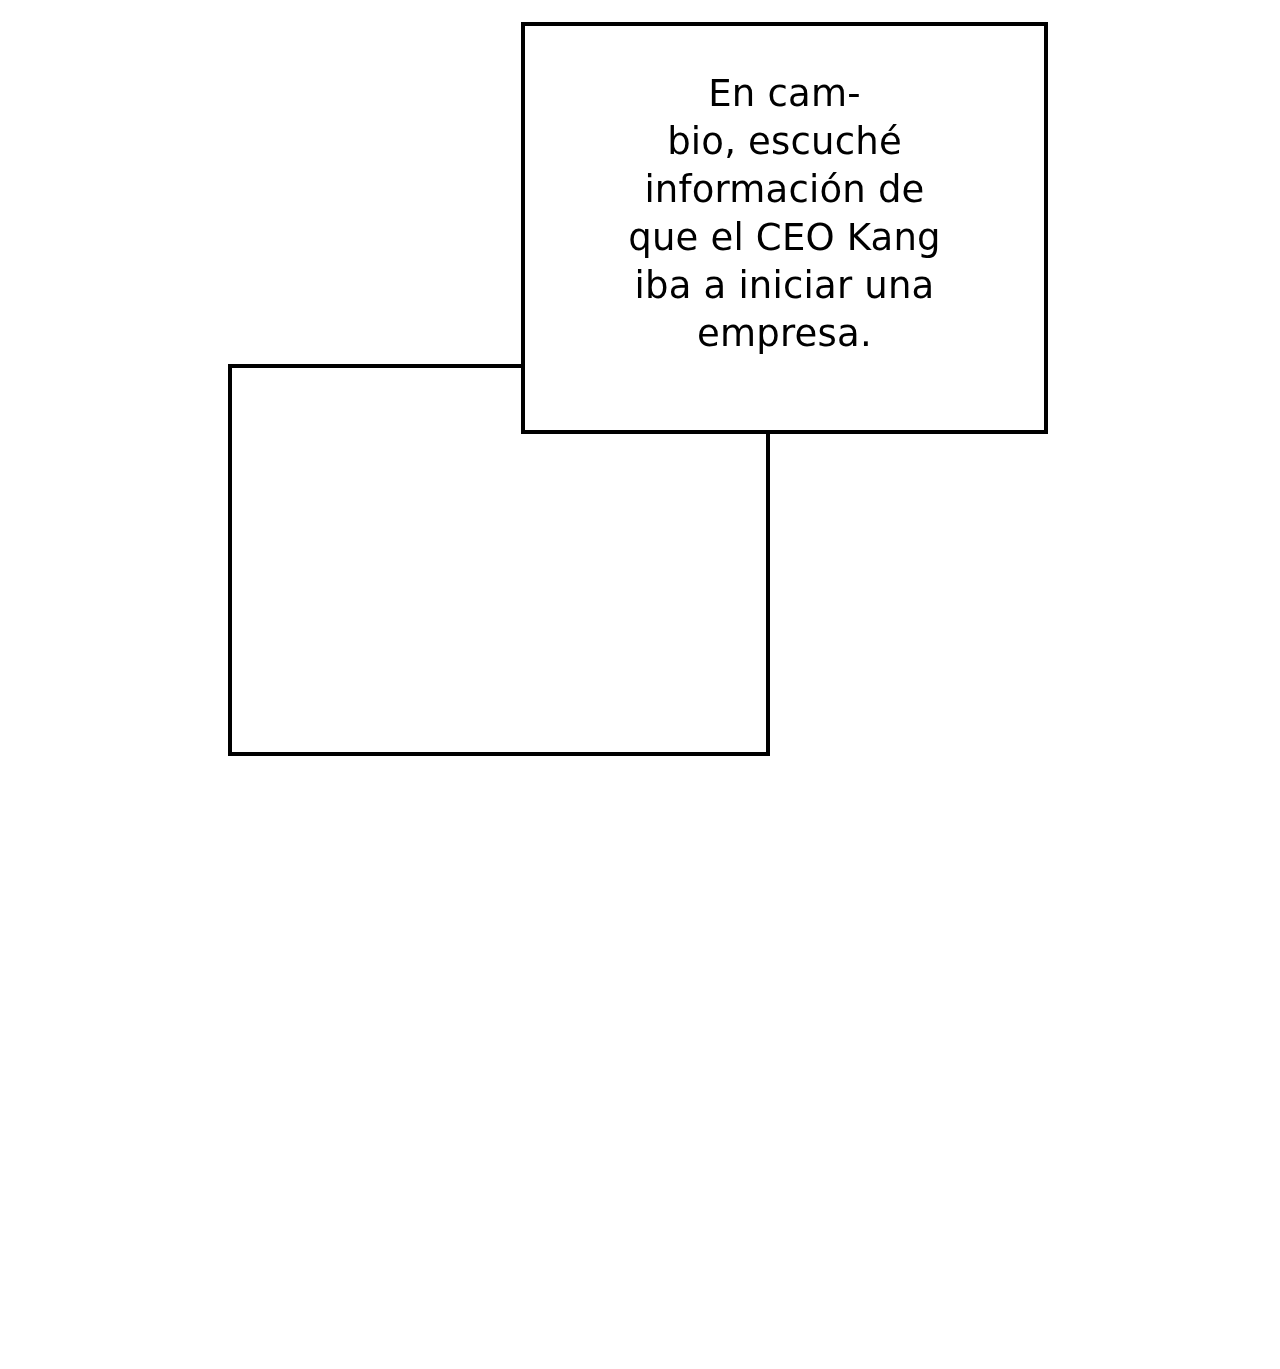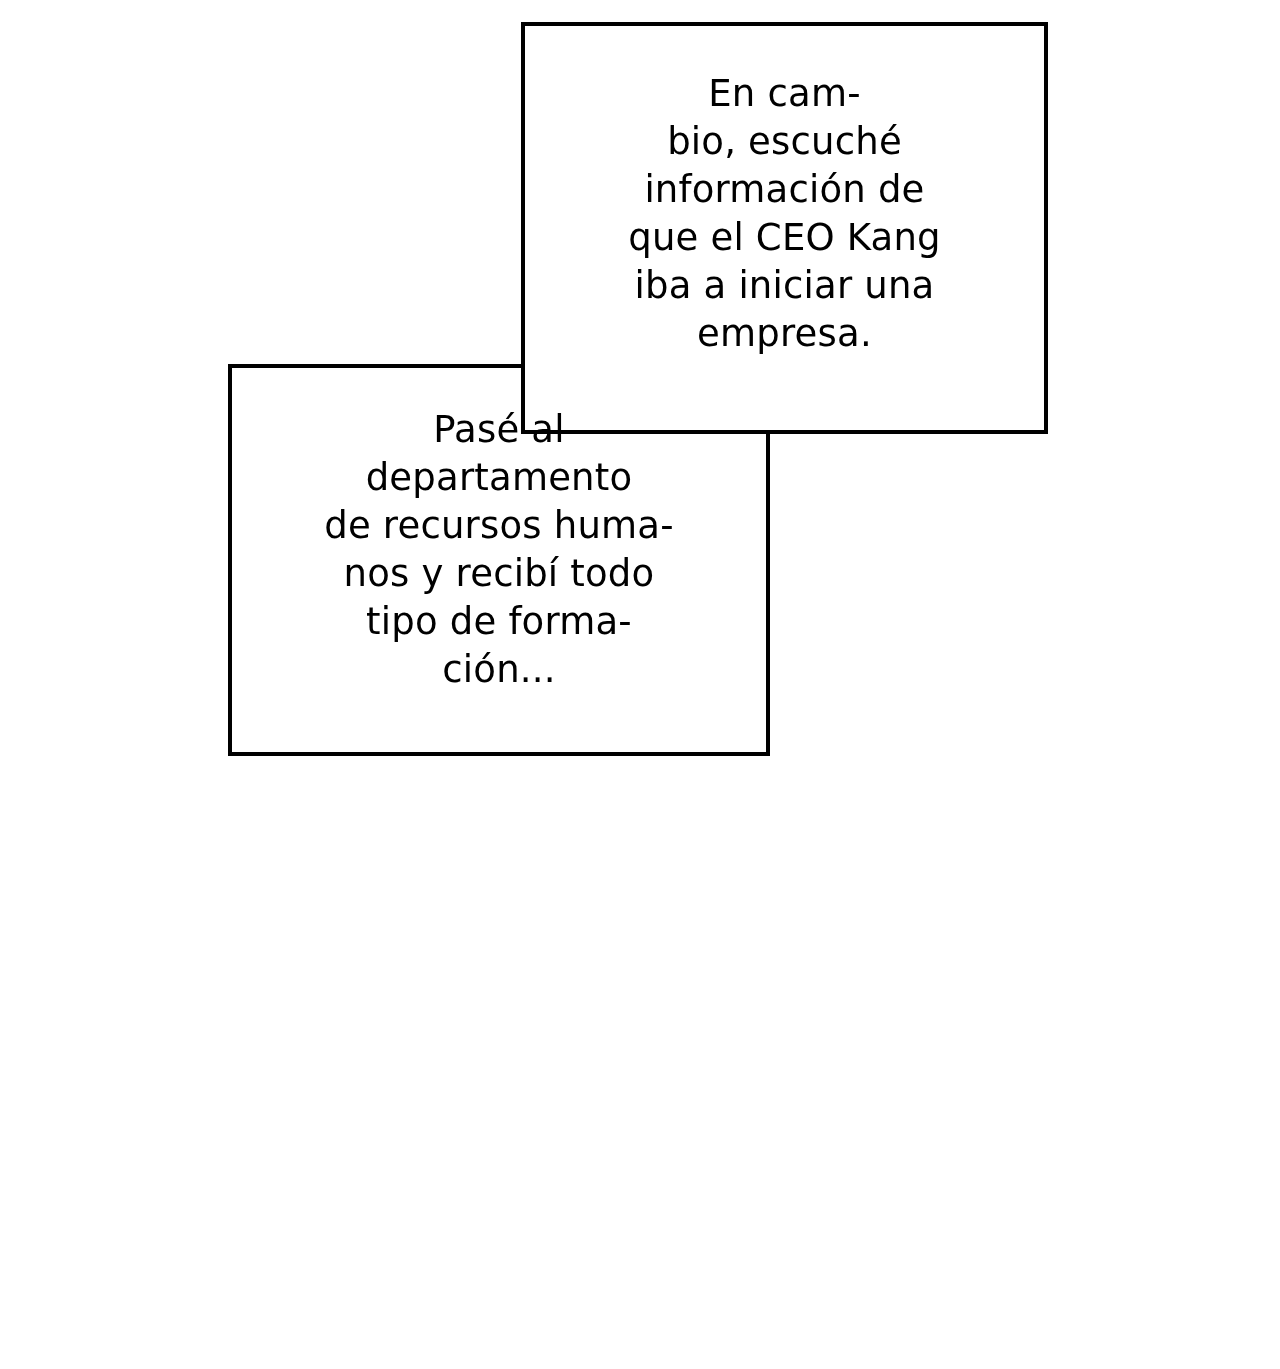--- a/index.html
+++ b/index.html
@@ -98,20 +98,14 @@
 
   <div class="overlap-mask"></div>
 
   <div class="caption-text caption-upper">En cam-
 bio, escuché
 información de
 que el CEO Kang
 iba a iniciar una
 empresa.</div>
 
-  <div class="caption-text caption-lower">Pasé al
-departamento
-de recursos huma-
-nos y recibí todo
-tipo de forma-
-ción...</div>
 
 </div>
 
 </body></html>

